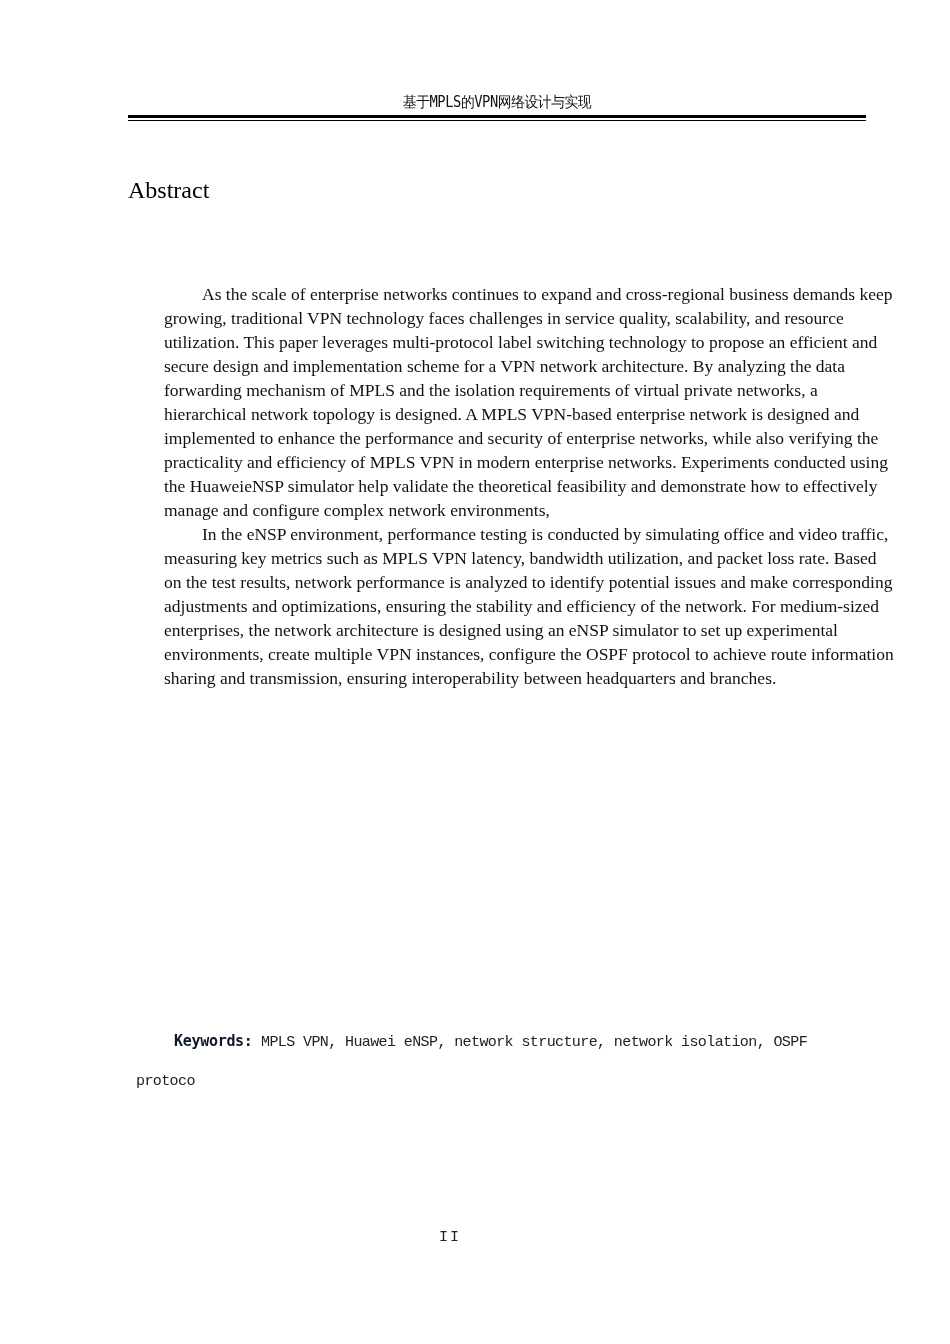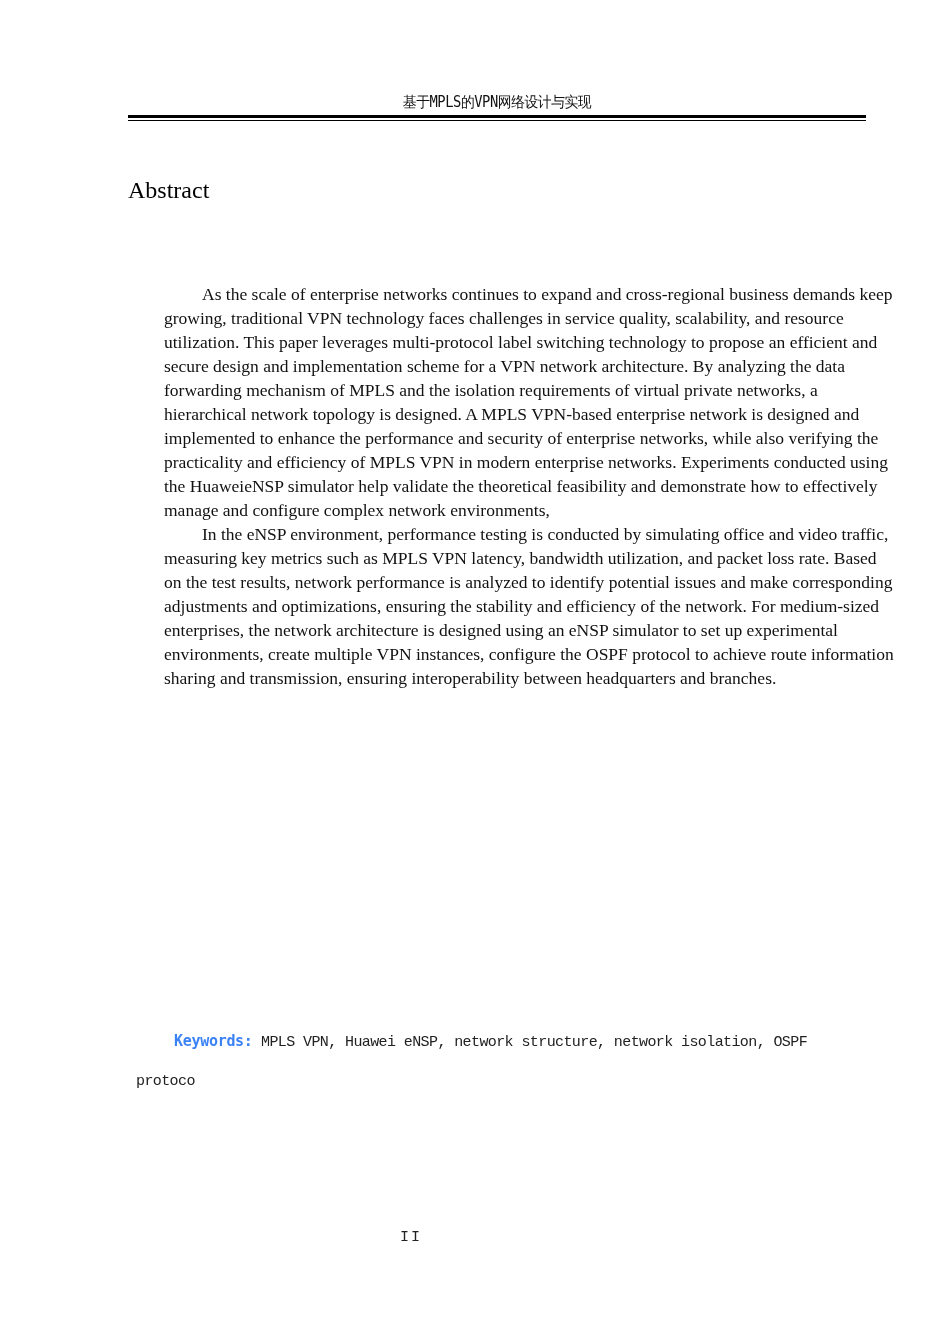--- a/index.html
+++ b/index.html
@@ -83,29 +83,29 @@
       font-family: "Liberation Mono", monospace;
       font-size: 15px;
       line-height: 39px;
       color: #222222;
       letter-spacing: -0.6px;
       text-indent: 38px;
     }
     .keywords .kw-label {
       font-family: "DejaVu Sans Mono", monospace;
       font-weight: bold;
-      color: #3b82f6;
+      color: #0f172a;
       letter-spacing: -0.3px;
     }
     .page-number {
       position: absolute;
       left: 400px;
       top: 1229px;
       width: 100px;
-      text-align: left;
+      text-align: center;
       font-family: "Liberation Mono", monospace;
       font-size: 15px;
       color: #222222;
       letter-spacing: 2px;
     }
   </style>
 </head>
 <body>
 
 <div class="page-header">基于MPLS的VPN网络设计与实现</div>

